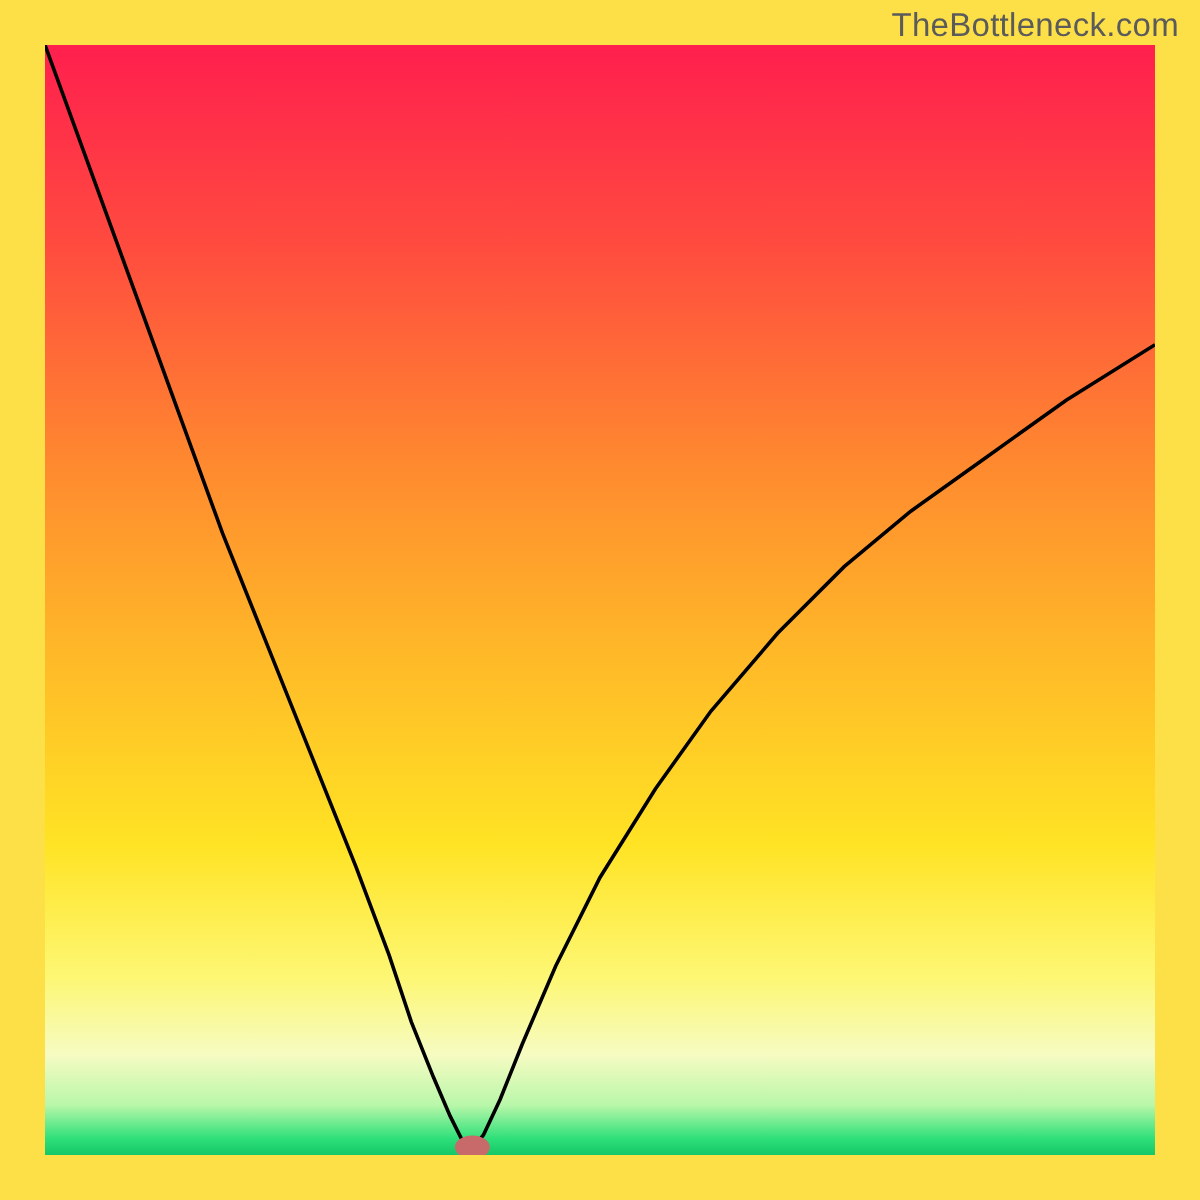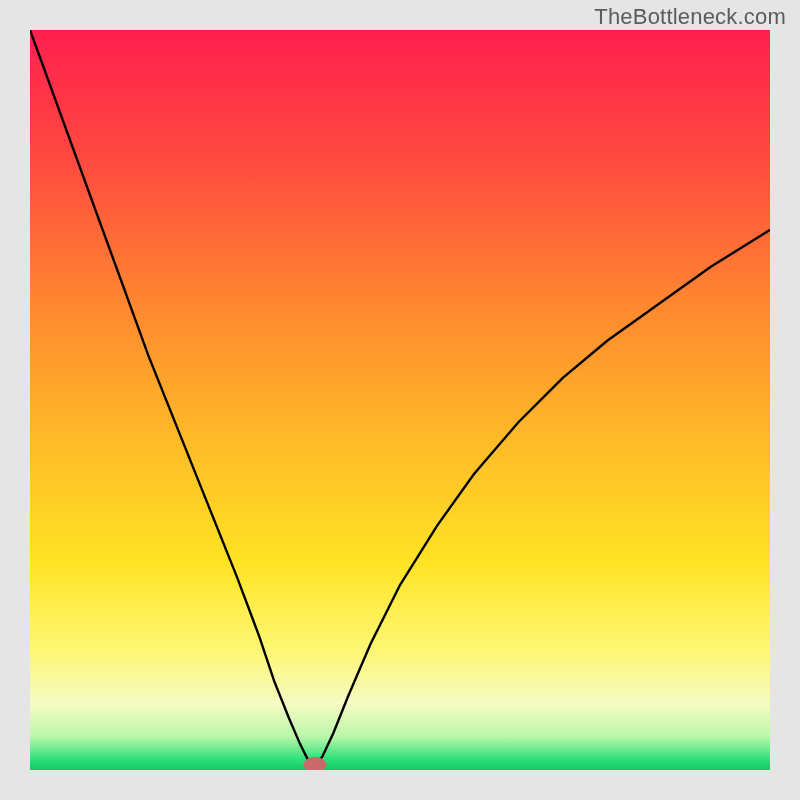--- a/index.html
+++ b/index.html
@@ -10,21 +10,21 @@
     background: #000;
     overflow: hidden;
     font-family: Arial, Helvetica, sans-serif;
   }
   .frame {
     position: absolute;
     left: 0;
     top: 0;
     width: 800px;
     height: 800px;
-    background: #e5e5e5;
+    background: #fde047;
   }
   .plot {
     position: absolute;
     left: 30px;
     top: 30px;
     width: 740px;
     height: 740px;
     
   }
   .watermark {

